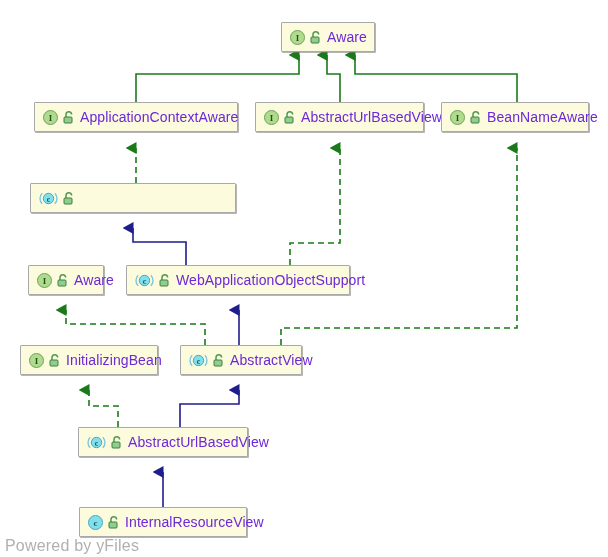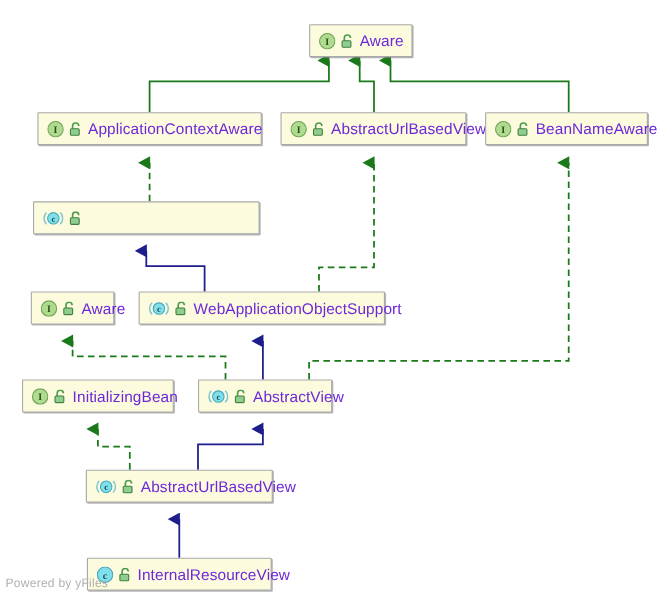--- a/index.html
+++ b/index.html
@@ -44,22 +44,22 @@
     align-items:center;
   }
   .node-label{
     font-size:14px;
     color:#6d28d9;
     line-height:1;
     letter-spacing:0.1px;
   }
   .watermark{
     position:absolute;
-    left:5px;bottom:20px;
-    font-size:11px;
+    left:5px;bottom:2px;
+    font-size:16px;
     color:#b0b0b0;
     letter-spacing:0.2px;
   }
 </style>
 </head>
 <body>
 
 <div id="diagram">
 
   <svg id="edge-layer" viewBox="0 0 608 557" width="608" height="557" xmlns="http://www.w3.org/2000/svg">

